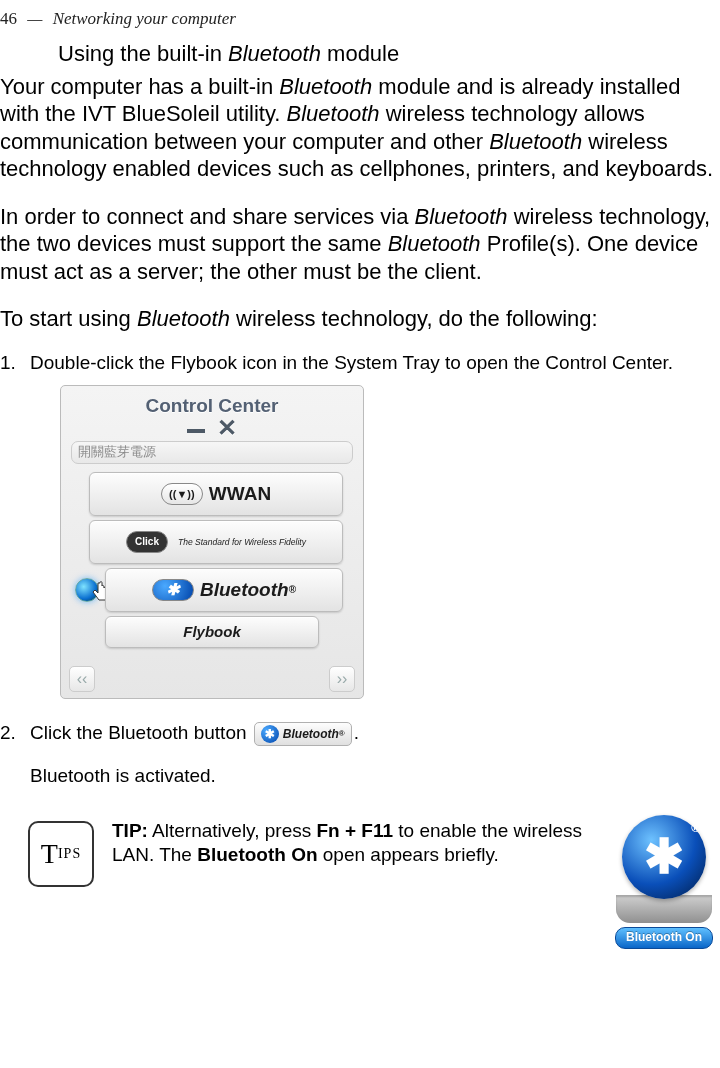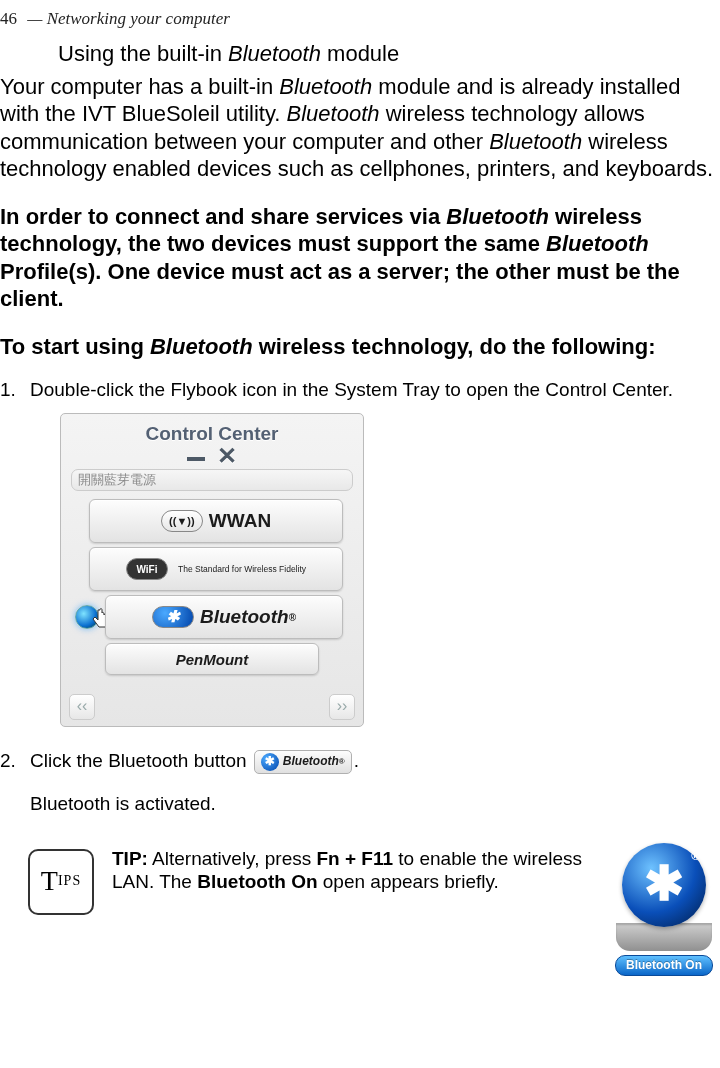--- a/index.html
+++ b/index.html
@@ -30,21 +30,21 @@
       font-weight: 400;
       margin: 4px 0 4px 58px;
     }
     .section-title .italic { font-style: italic; }
     .body-text {
       font-size: 22px;
       margin: 4px 0 0 0;
       line-height: 1.25;
     }
     .body-text .italic { font-style: italic; }
-    .para-gap { margin-top: 20px; font-weight: bold; }
+    .para-gap { margin-top: 20px; }
     .list-item {
       display: flex;
       margin-top: 18px;
     }
     .list-num { width: 30px; flex-shrink: 0; }
     .list-body { flex: 1; }
     .screenshot {
       width: 304px;
       height: 314px;
       border: 1px solid #bbb;
@@ -102,21 +102,21 @@
       border:1px solid #888;
       border-radius:11px;
       margin-right:6px;
       font-size:11px;
       background:linear-gradient(#fff,#e6e6e6);
       color:#1b1b1b;
     }
     .cc-button.wifi .badge { background:#333; color:#fff; font-size:10px;}
     .cc-button.bt .badge { background: radial-gradient(circle at 30% 30%, #4aa9ff, #0044aa); color:#fff; font-size:16px; font-weight:bold;}
     .cc-button.bt { font-style: italic; }
-    .wifi-sub { font-size:8.5px; font-weight:normal; line-height:1; margin-left:4px; text-align:left;}
+    .wifi-sub { font-size:8.5px; font-weight:normal; line-height:1; margin-left:4px; text-align:left;font-style:italic;}
     .cc-button.pen { font-style:italic; font-size:15px; margin-left:36px; margin-right:36px; height:32px;}
     .cc-row-bt { display:flex; align-items:center; margin:4px 12px 4px 0;}
     .cc-toggle {
       width:24px; height:24px;
       background: radial-gradient(circle at 35% 35%, #7fe3ff, #0a6fd0 60%, #033 100%);
       border-radius:50%;
       margin-left:6px; margin-right:4px;
       border:1px solid #6aa;
       box-shadow: 0 0 6px rgba(0,140,255,0.5);
     }
@@ -198,21 +198,21 @@
       color:#fff;
       text-shadow:0 -1px 0 rgba(0,0,0,0.3);
     }
   </style>
 </head>
 <body>
 
 <div class="page-header">
   <span class="page-num">46</span>
   <span>—</span>
-  <span style="">Networking your computer</span>
+  <span style="margin-left:6px;">Networking your computer</span>
 </div>
 
 <div class="section-title">
   <span>Using the built-in </span><span class="italic">Bluetooth</span><span> module</span>
 </div>
 
 <p class="body-text">
   <span>Your computer has a built-in </span><span class="italic">Bluetooth</span><span> module and is already installed with the IVT BlueSoleil utility. </span><span class="italic">Bluetooth</span><span> wireless technology allows communication between your computer and other </span><span class="italic">Bluetooth</span><span> wireless technology enabled devices such as cellphones, printers, and keyboards.</span>
 </p>
 
@@ -238,39 +238,39 @@
         </span>
       </div>
       <div class="cc-sub">開關藍芽電源</div>
 
       <div class="cc-button">
         <span class="badge">((▼))</span>
         <span>WWAN</span>
       </div>
 
       <div class="cc-button wifi">
-        <span class="badge">WiFi</span>
+        <span class="badge">Click</span>
         <span class="wifi-sub">The Standard for Wireless Fidelity</span>
       </div>
 
       <div class="cc-row-bt">
         <div class="cc-toggle" style="position:relative;">
           <svg class="cursor-hand" viewBox="0 0 24 26">
             <path d="M8 2 v10 l-3 -3 -2 2 6 8 h9 v-8 c0-2-2-2-2-2 v-1 c0-2-2-2-2-1 v-1 c0-2-2-2-2-1 V2 c0-2-2-2-2 0z" fill="#fff" stroke="#333" stroke-width="1"></path>
           </svg>
         </div>
         <div class="cc-button bt" style="flex:1; margin:0 0 0 2px;">
           <span class="badge">✱</span>
           <span>Bluetooth</span>
             <span style="font-style:normal;font-size:10px;vertical-align:super;">®</span>
         </div>
       </div>
 
       <div class="cc-button pen">
-        <span>PenMount</span>
+        <span>Flybook</span>
       </div>
 
       <div class="arrows">
         <span class="arrow-btn">‹‹</span>
         <span class="arrow-btn">››</span>
       </div>
     </div>
   </div>
 </div>
 

